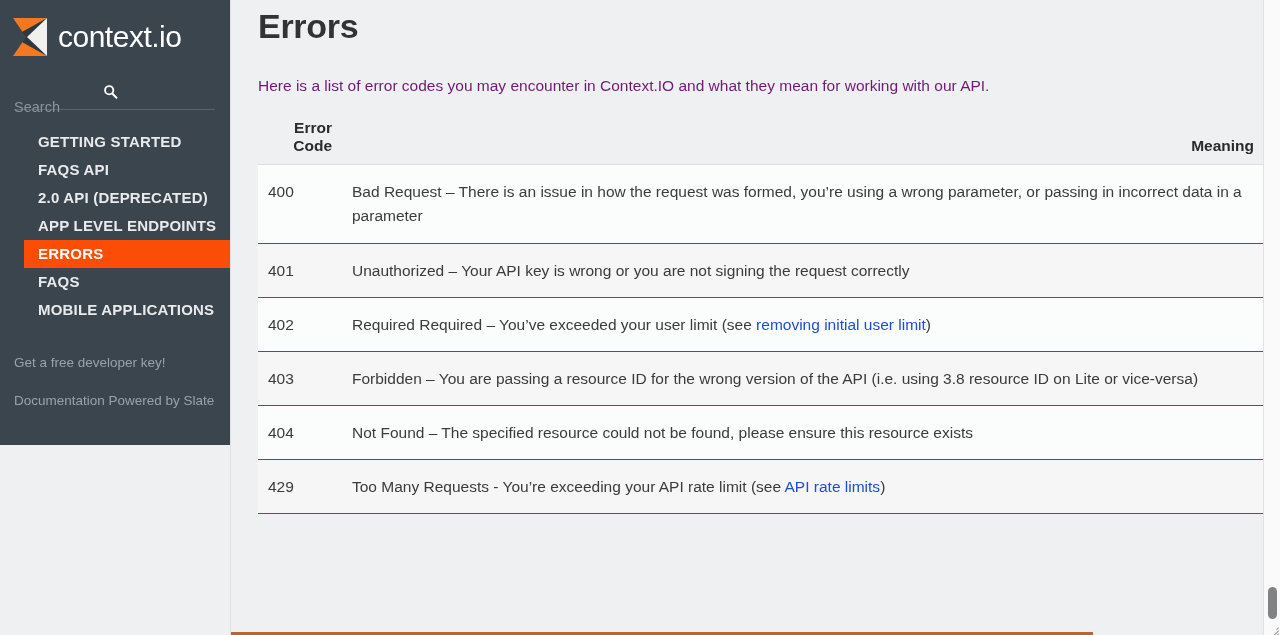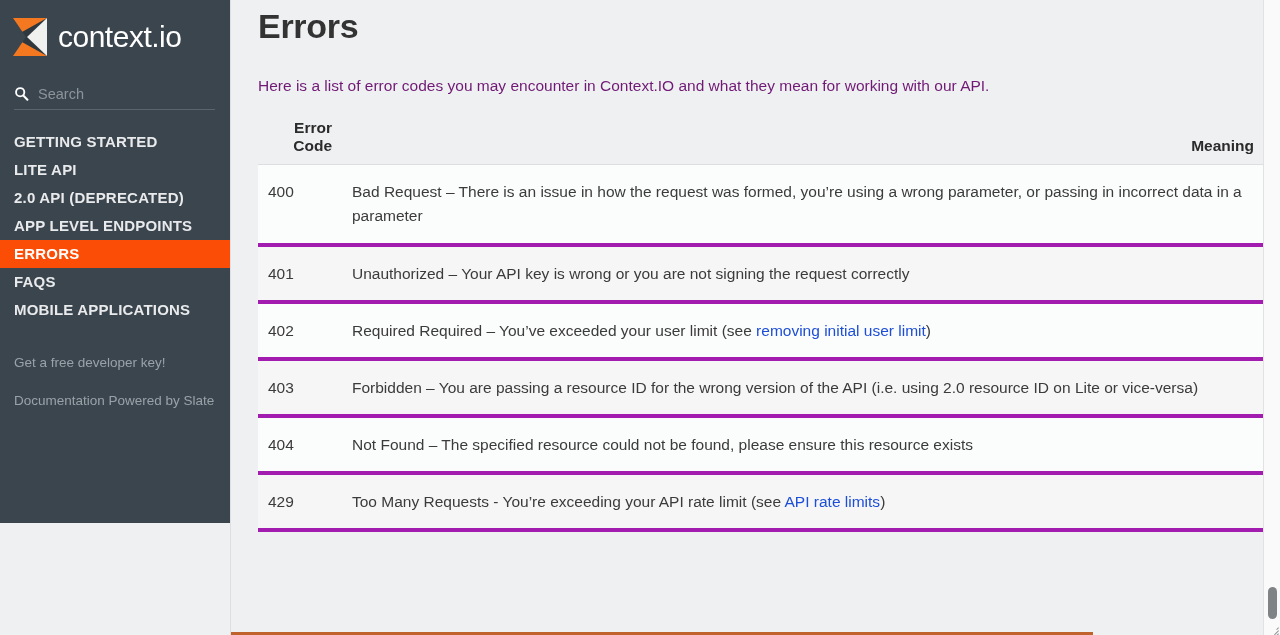--- a/index.html
+++ b/index.html
@@ -17,21 +17,21 @@
     height: 635px;
     background: #eff0f2;
     overflow: hidden;
   }
 
   
   #sidebar {
     position: absolute;
     left: 0; top: 0;
     width: 230px;
-    height: 523px;
+    height: 445px;
     background: #3b454e;
     overflow: hidden;
   }
   #sidebar-inner { padding: 0; }
 
   .logo-row {
     display: flex;
     align-items: center;
     padding: 12px 0 0 13px;
     height: 62px;
@@ -79,40 +79,41 @@
     white-space: nowrap;
   }
 
   .search-wrap {
     margin: 22px 15px 0 14px;
     display: flex;
     align-items: center;
     border-bottom: 1px solid #5a646c;
     padding-bottom: 6px;
     height: 26px;
+    flex-direction: column;
   }
   .search-icon {
     width: 15px; height: 15px;
     flex: 0 0 auto;
     margin-right: 9px;
     display: block;
   }
   .search-input {
     background: transparent;
     border: none;
     outline: none;
     color: #d4d7da;
     font-family: "Liberation Sans", sans-serif;
     font-size: 14.5px;
     width: 100%;
     padding: 0;
   }
   .search-input::placeholder { color: #8c949b; opacity: 1; }
 
-  .nav { margin-top: 18px; }
+  .nav { margin-top: 18px; margin-left: 24px; }
   .nav-item {
     display: block;
     color: #e9eaec;
     font-size: 15px;
     font-weight: bold;
     letter-spacing: 0.2px;
     padding: 5px 14px 5px 14px;
     line-height: 18px;
     text-decoration: none;
     cursor: pointer;
@@ -183,21 +184,21 @@
     border-bottom: 1px solid #dcdee0;
     background: #eff0f2;
   }
   table.errors th.col-code { width: 84px; padding-left: 10px; }
   table.errors td {
     font-size: 15.5px;
     color: #3b3b3b;
     padding: 15px 10px 14px 10px;
     vertical-align: top;
     line-height: 1.55;
-    border-bottom: 4px solid #a21caf;
+    border-bottom: 1px solid #a21caf;
   }
   table.errors tbody tr:nth-child(odd)  { background: #fbfcfc; }
   table.errors tbody tr:nth-child(even) { background: #f6f6f7; }
   table.errors td.code { color: #3b3b3b; }
   a.inline-link {
     color: #1d4ed8;
     text-decoration: none;
     cursor: pointer;
   }
 
@@ -260,21 +261,21 @@
       <div class="search-wrap">
         <svg class="search-icon" viewBox="0 0 16 16">
           <circle cx="6.6" cy="6.6" r="4.4" fill="none" stroke="#ffffff" stroke-width="2"></circle>
           <line x1="9.9" y1="10.1" x2="14.3" y2="14.6" stroke="#ffffff" stroke-width="2.2" stroke-linecap="round"></line>
         </svg>
         <input class="search-input" type="text" placeholder="Search" style="">
       </div>
 
       <nav class="nav">
           <a class="nav-item">GETTING STARTED</a>
-          <a class="nav-item">LITE API</a>
+          <a class="nav-item">FAQS API</a>
           <a class="nav-item">2.0 API (DEPRECATED)</a>
           <a class="nav-item">APP LEVEL ENDPOINTS</a>
           <a class="nav-item active">ERRORS</a>
           <a class="nav-item">FAQS</a>
           <a class="nav-item">MOBILE APPLICATIONS</a>
         </nav>
 
       <div class="sidebar-footer">
           <a>Get a free developer key!</a>
           <a>Documentation Powered by Slate</a>
@@ -306,21 +307,21 @@
             <tr>
               <td class="code">401</td>
               <td class="meaning"><span>Unauthorized – Your API key is wrong or you are not signing the request correctly</span></td>
             </tr>
             <tr>
               <td class="code">402</td>
               <td class="meaning"><span>Required Required – You’ve exceeded your user limit (see </span><a class="inline-link">removing initial user limit</a><span>)</span></td>
             </tr>
             <tr>
               <td class="code">403</td>
-              <td class="meaning"><span>Forbidden – You are passing a resource ID for the wrong version of the API (i.e. using 2.0 resource ID on Lite or vice-versa)</span></td>
+              <td class="meaning"><span>Forbidden – You are passing a resource ID for the wrong version of the API (i.e. using 3.8 resource ID on Lite or vice-versa)</span></td>
             </tr>
             <tr>
               <td class="code">404</td>
               <td class="meaning"><span>Not Found – The specified resource could not be found, please ensure this resource exists</span></td>
             </tr>
             <tr>
               <td class="code">429</td>
               <td class="meaning"><span>Too Many Requests - You’re exceeding your API rate limit (see </span><a class="inline-link">API rate limits</a><span>)</span></td>
             </tr>
           </tbody>

